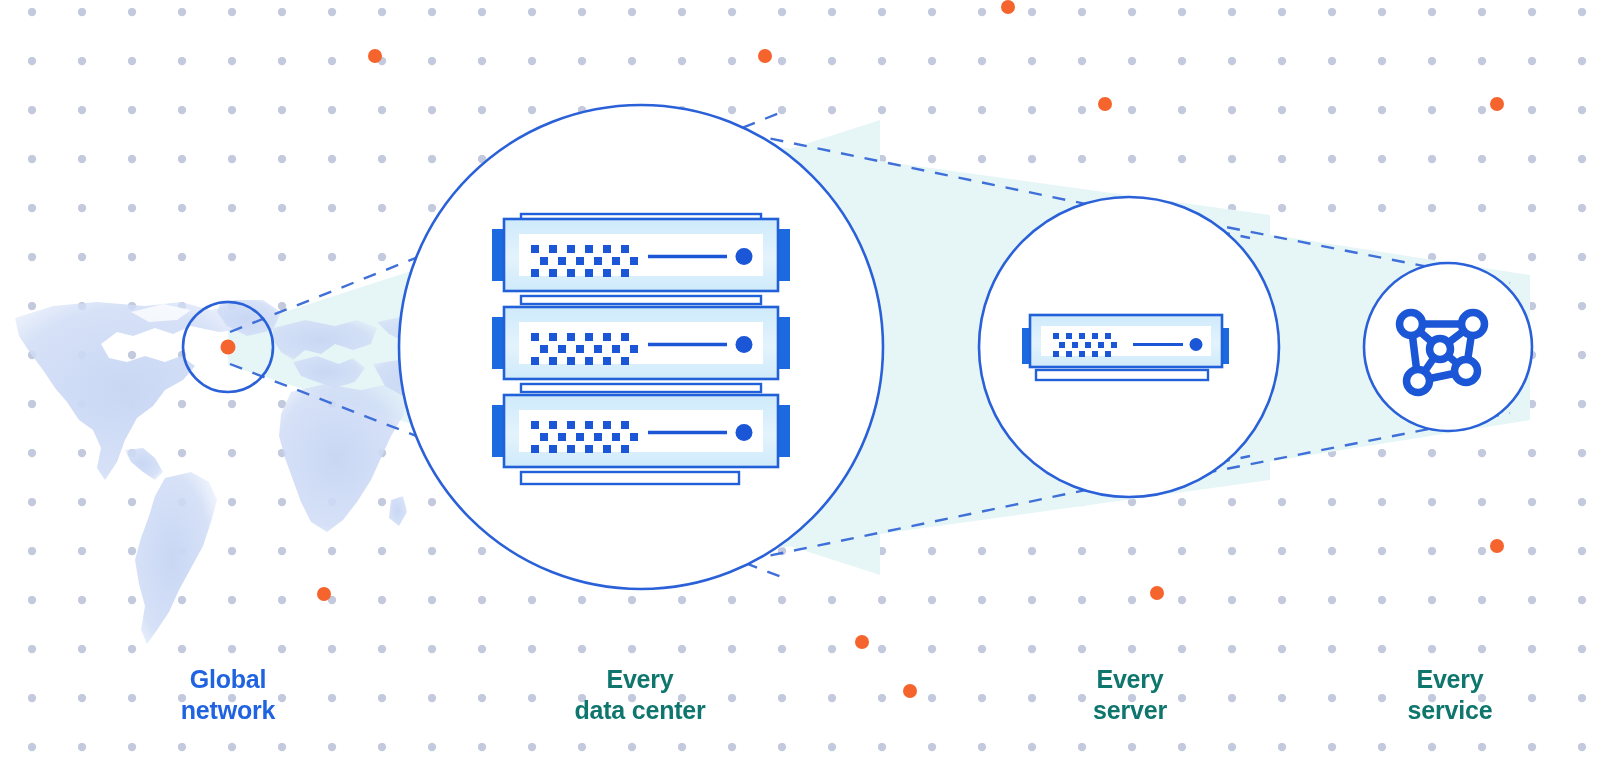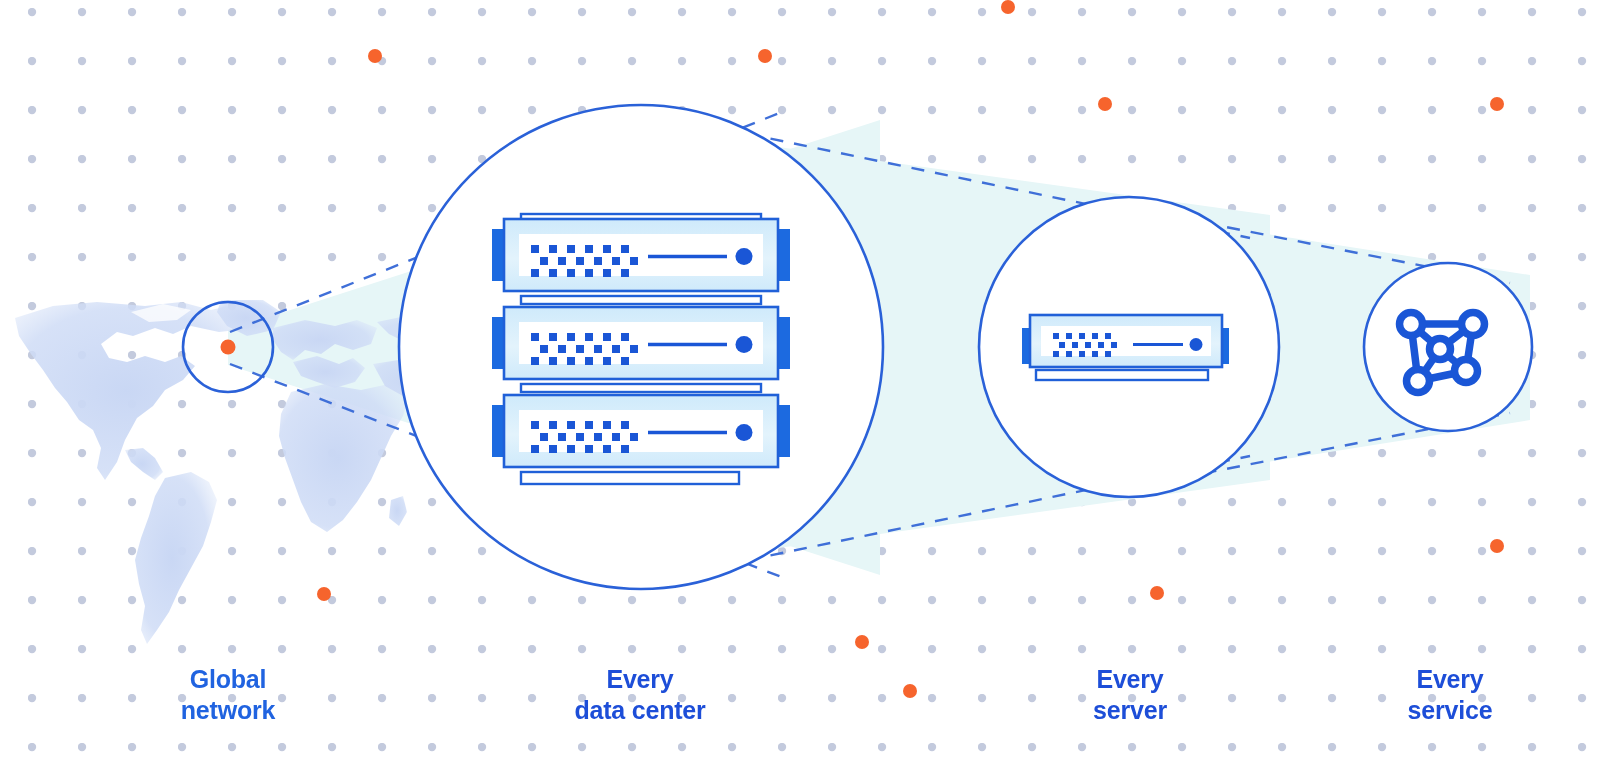--- a/index.html
+++ b/index.html
@@ -26,21 +26,21 @@
   }
   .label {
     position: absolute;
     text-align: center;
     font-family: "Liberation Sans", sans-serif;
     font-size: 25px;
     font-weight: 700;
     line-height: 1.22;
     letter-spacing: -0.2px;
     white-space: pre-line;
-    color: #1d4ed8;
+    color: #0f766e;
   }
   .label.accent { color: #2063e0; }
   #label-global   { left: 118px; top: 664px; width: 220px; }
   #label-dc       { left: 530px; top: 664px; width: 220px; }
   #label-server   { left: 1020px; top: 664px; width: 220px; }
   #label-service  { left: 1340px; top: 664px; width: 220px; }
 </style>
 </head>
 <body>
 

